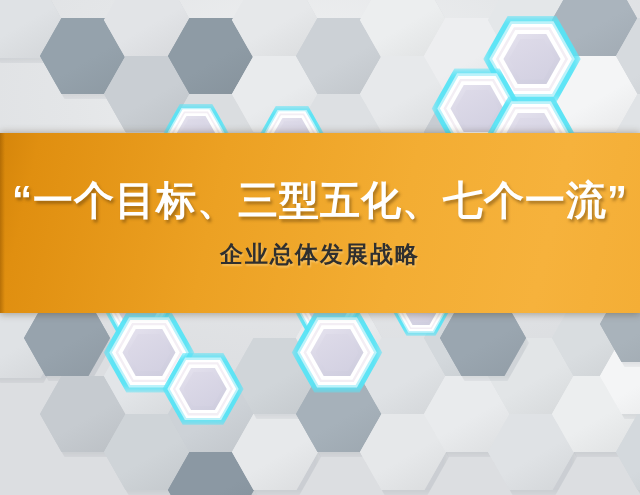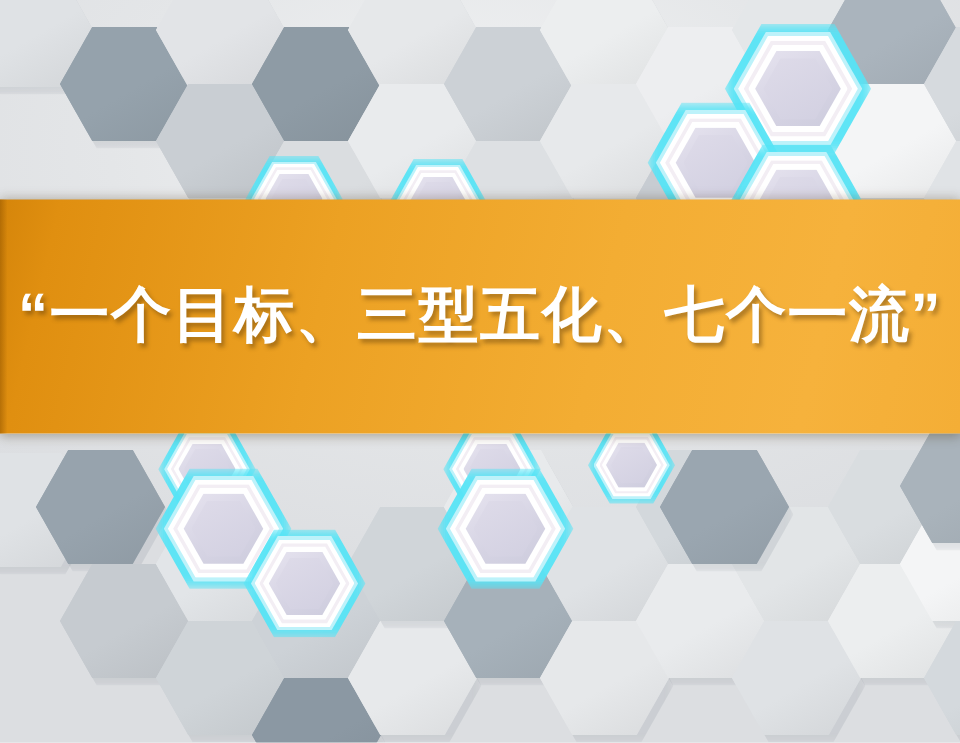--- a/index.html
+++ b/index.html
@@ -33,21 +33,21 @@
   .glow .r0{background:#57e4f6;filter:blur(4px);opacity:.95;}
   .glow .r1{background:#bdf2fa;}
   .glow .r2{background:#ffffff;}
   .glow .r3{background:#f3eef4;}
   .glow .r4{background:#ffffff;}
   .glow .r5{background:linear-gradient(150deg,#e6e3ef 0%,#d5d3e3 60%,#cdccdd 100%);}
   .glow .r6{background:linear-gradient(150deg,#dedbe9 0%,#d2d0e1 100%);}
 
   
   #band{
-    position:absolute;left:0;right:0;top:133px;height:156px;
+    position:absolute;left:0;right:0;top:133px;height:180px;
     background:linear-gradient(100deg,#d9870b 0%,#e29112 7%,#edа 0%);
     background:linear-gradient(103deg,#d5850a 0%,#e08f10 6%,#eca123 34%,#f3ad33 62%,#f6b23c 84%,#f4ae36 100%);
     box-shadow:0 2px 7px rgba(70,55,20,.28), 0 -2px 7px rgba(70,55,20,.18);
   }
   #band:before{
     content:"";position:absolute;left:0;top:0;bottom:0;width:5px;
     background:linear-gradient(90deg,rgba(150,88,0,.55),rgba(150,88,0,0));
   }
   #bandtext{
     position:absolute;inset:0;display:flex;flex-direction:column;
@@ -252,16 +252,17 @@
         <div class="ring r3" style="width: 67.08px; height: 59.28px; left: 5.46px; top: 4.82512px;"></div>
         <div class="ring r4" style="width: 61.62px; height: 54.4549px; left: 8.19px; top: 7.23767px;"></div>
         <div class="ring r5" style="width: 53.04px; height: 46.8726px; left: 12.48px; top: 11.0288px;"></div>
         <div class="ring r6" style="width: 42.9px; height: 37.9116px; left: 17.55px; top: 15.5093px;"></div>
       </div>
     </div>
 
   <div id="band">
     <div id="bandtext">
       <div id="title">“一个目标、三型五化、七个一流”</div>
+      <div id="subtitle">企业总体发展战略</div>
     </div>
   </div>
 
 </div>
 
 </body></html>

